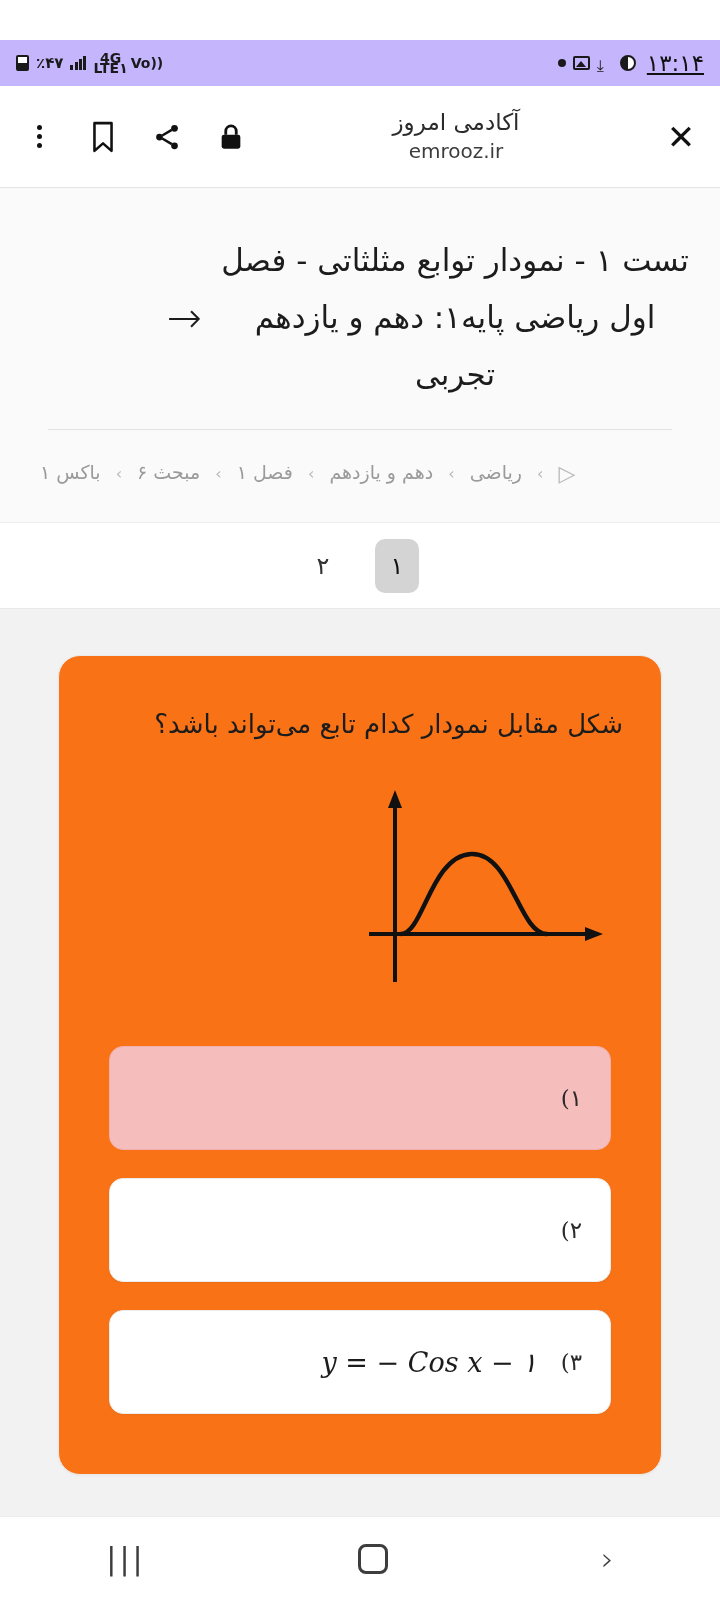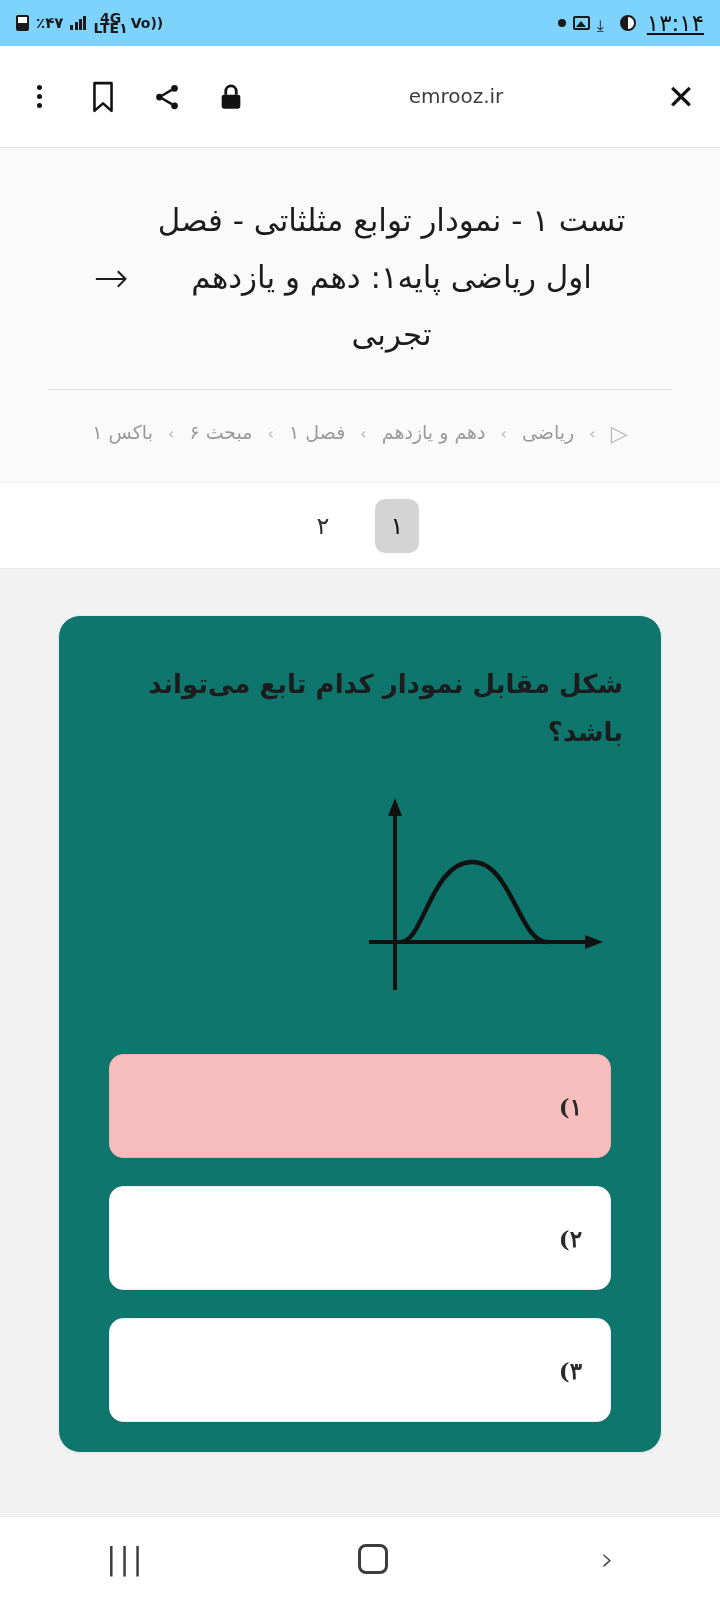--- a/index.html
+++ b/index.html
@@ -8,26 +8,27 @@
     height: 1600px;
     background: #ffffff;
     font-family: "DejaVu Sans", "Liberation Sans", sans-serif;
     overflow: hidden;
   }
   body { position: relative; }
 
   
   .statusbar {
     height: 46px;
-    background: #7dd3fc;
+    background: #c4b5fd;
     display: flex;
     align-items: center;
     justify-content: space-between;
     padding: 0 16px;
     direction: ltr;
+    margin-top: 40px;
   }
   .sb-left, .sb-right {
     display: flex;
     align-items: center;
     gap: 7px;
   }
   .sb-text {
     font-size: 15px;
     color: #1a1a1a;
     font-weight: 600;
@@ -94,33 +95,33 @@
   .site-title { font-size: 23px; color: #2b2b2b; line-height: 30px; }
   .site-url { font-size: 20px; color: #3c3c3c; line-height: 28px; direction: ltr; }
   .close-x { font-size: 34px; color: #111; line-height: 1; font-weight: 300; }
 
   
   .hero {
     background: #fafafa;
     padding: 44px 30px 26px;
     border-bottom: 1px solid #eeeeee;
   }
-  .hero-row { display: flex; align-items: center; justify-content: center; gap: 28px; direction: rtl;}
+  .hero-row { display: flex; align-items: center; gap: 18px; direction: rtl;}
   .hero-title {
     font-size: 31px;
     line-height: 57px;
     color: #1c1c1c;
     text-align: center;
     max-width: 470px;
   }
   .arrow-left { font-size: 42px; color: #1c1c1c; font-weight: 300; line-height: 1; }
   .hero-divider { height: 1px; background: #e2e2e2; margin: 26px 18px 0; }
   .breadcrumb {
     margin-top: 20px;
-    text-align: center;
+    text-align: left;
     direction: rtl;
     font-size: 19px;
     color: #9a9a9a;
     line-height: 44px;
     padding: 0 10px;
   }
   .breadcrumb .sep { margin: 0 9px; color: #b9b9b9; font-size: 16px; }
   .bc-play { display: inline-block; font-size: 22px; color: #b9b9b9; transform: translateY(2px); }
 
   
@@ -142,27 +143,26 @@
     font-size: 24px;
     color: #333;
     padding: 0 12px;
   }
   .pager-item.active { background: #d4d4d4; color: #111; }
 
   
   .content { background: #f2f2f2; padding: 46px 0 0; height: 100%; }
   .card {
     margin: 0 58px;
-    background: #0f766e;
+    background: #f97316;
     border: 1px solid #ebebeb;
     border-radius: 22px;
     padding: 44px 30px 30px;
     box-shadow: 0 1px 3px rgba(0,0,0,0.04);
     min-height: 820px;
-    font-weight: bold;
   }
   .q-text {
     direction: rtl;
     text-align: right;
     font-size: 26px;
     line-height: 48px;
     color: #1c1c1c;
     padding: 0 8px;
   }
   .figure { margin: 34px 0 50px 0; padding-right: 10px; }
@@ -259,20 +259,21 @@
       </svg>
     </div>
     <div class="icon-btn">
       <svg width="24" height="28" viewBox="0 0 20 24" aria-hidden="true">
         <rect x="2" y="10" width="16" height="12" rx="2" fill="#111"></rect>
         <path d="M5.5 10 V7 a4.5 4.5 0 0 1 9 0 V10" fill="none" stroke="#111" stroke-width="2.4"></path>
       </svg>
     </div>
   </div>
   <div class="titlewrap">
+    <div class="site-title">آکادمی امروز</div>
     <div class="site-url">emrooz.ir</div>
   </div>
   <div class="icon-btn close-x">✕</div>
 </div>
 
 <div class="hero">
   <div class="hero-row">
     <div class="hero-title">تست ۱ - نمودار توابع مثلثاتی - فصل اول ریاضی پایه۱: دهم و یازدهم تجربی</div>
     <div class="arrow-left">→</div>
   </div>
@@ -316,20 +317,21 @@
 
     <div class="options">
       <div class="option selected">
         <span class="opt-num">۱)</span>
       </div>
       <div class="option">
         <span class="opt-num">۲)</span>
       </div>
       <div class="option">
         <span class="opt-num">۳)</span>
+        <span class="opt-formula">y = − Cos x − ۱</span>
       </div>
     </div>
   </div>
 </div>
 
 <div class="navbar">
   <div class="nav-recent">|||</div>
   <div class="nav-home"></div>
   <div class="nav-back">›</div>
 </div>

